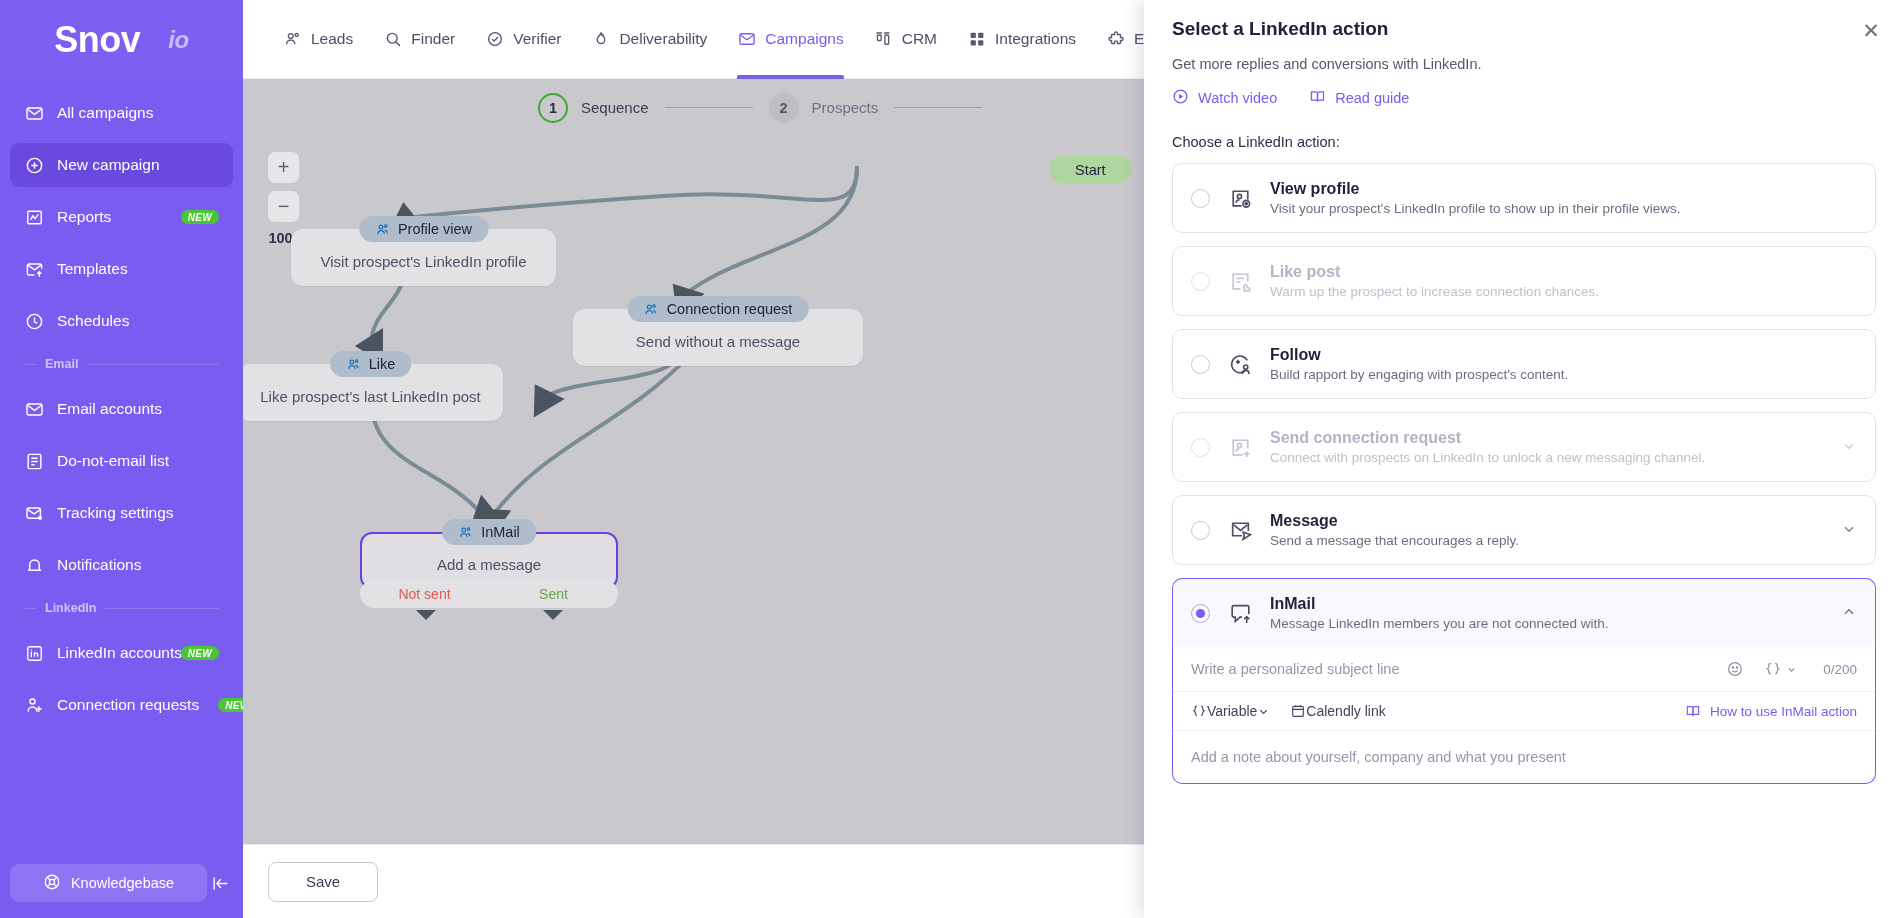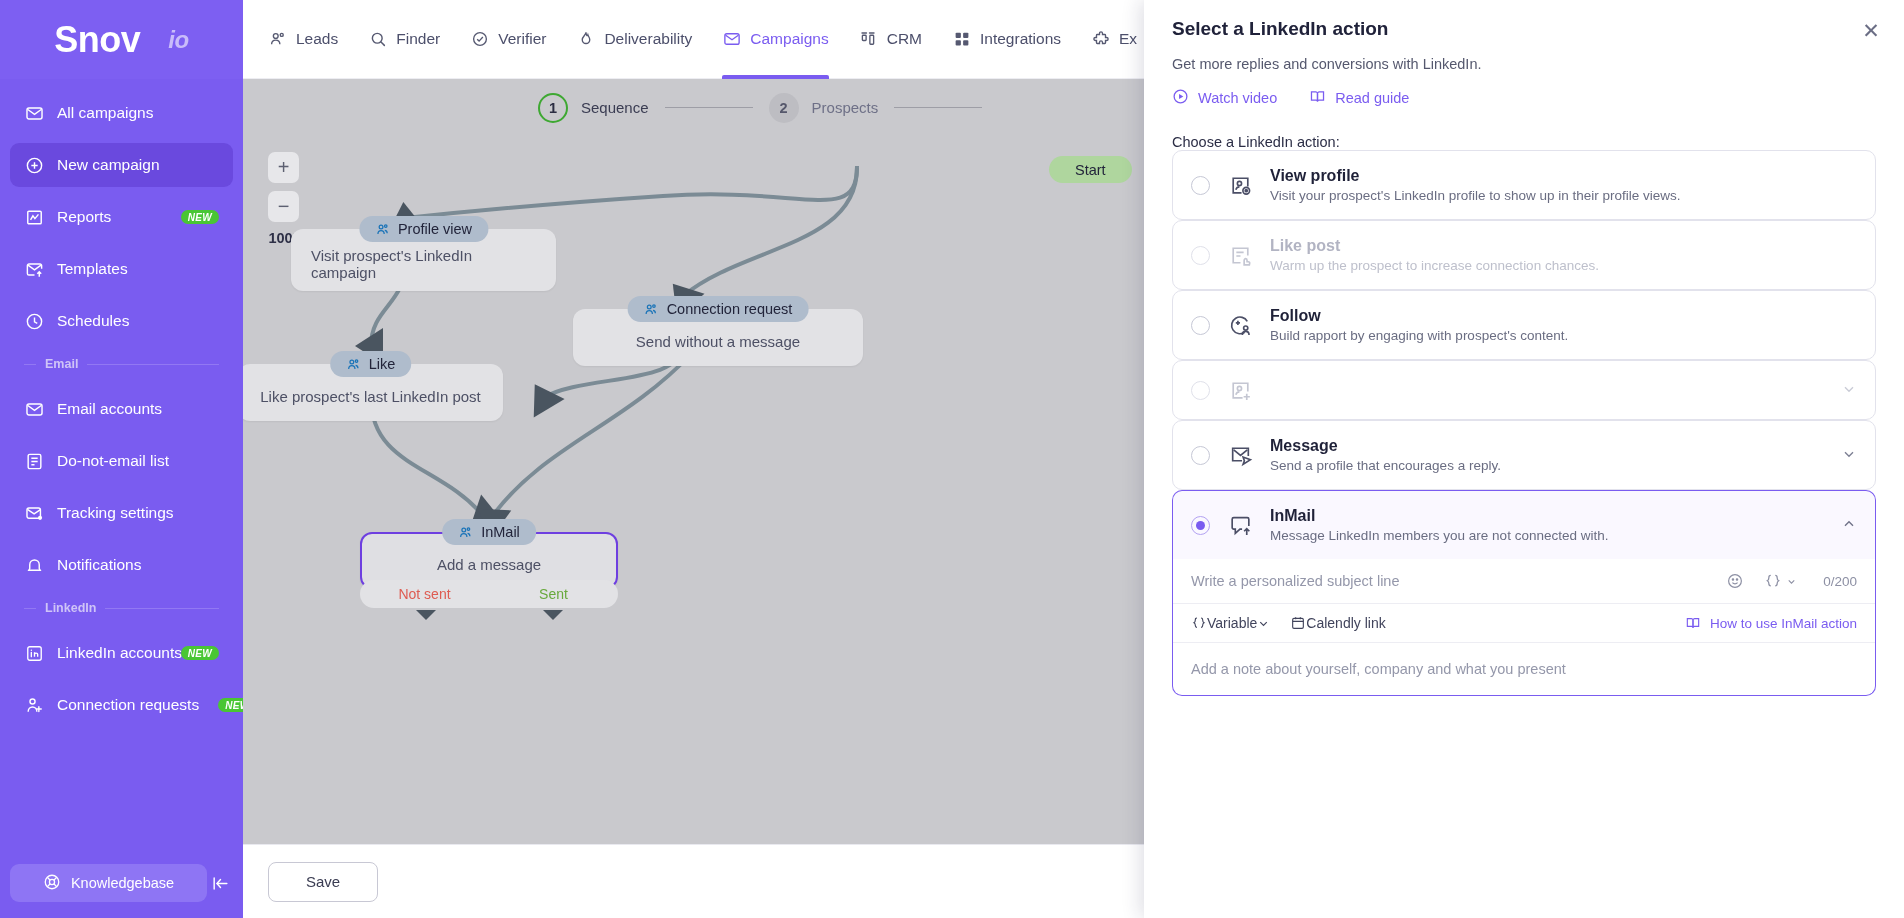--- a/index.html
+++ b/index.html
@@ -58,21 +58,21 @@
     flex: 1; display: flex; align-items: center; justify-content: center; gap: 10px;
     height: 38px; border-radius: 9px; background: #8E75F4; color: #fff;
     font-size: 14.5px; cursor: pointer;
   }
   .collapse { width: 26px; height: 26px; display:flex; align-items:center; justify-content:center; color:#fff; cursor:pointer; }
 
   
   .topnav {
     position: absolute; left: 243px; top: 0; right: 0; height: 79px;
     background: #ffffff; display: flex; align-items: center; gap: 30px;
-    padding-left: 25px; border-bottom: 1px solid #EDEDF2;
+    padding-left: 40px; border-bottom: 1px solid #EDEDF2;
   }
   .tnitem {
     display: flex; align-items: center; gap: 9px;
     color: #4C4F6B; font-size: 15.5px; height: 79px;
     position: relative; cursor: pointer; white-space: nowrap;
   }
   .tnitem.active { color: #7A5CF0; }
   .tnitem.active::after {
     content: ""; position: absolute; left: 0; right: 0; bottom: 0;
     height: 4px; background: #7A5CF0; border-radius: 2px 2px 0 0;
@@ -164,21 +164,21 @@
   .p-links { display: flex; gap: 32px; margin-top: 16px; }
   .p-link { display: flex; align-items: center; gap: 9px; color: #7A5CF0; font-size: 14.5px; cursor: pointer; }
   .p-close {
     position: absolute; right: 22px; top: 20px; width: 22px; height: 22px;
     display: flex; align-items: center; justify-content: center;
     color: #6B6E85; font-size: 21px; cursor: pointer;
   }
   .p-choose { font-size: 14.5px; color: #2B2D45; margin-top: 26px; }
 
   .opt {
-    border: 1px solid #E2E2EC; border-radius: 10px;
+    margin-top: 13px; border: 1px solid #E2E2EC; border-radius: 10px;
     display: flex; align-items: center; gap: 17px; padding: 16px 18px;
     cursor: pointer; background: #fff; position: relative;
   }
   .opt.dim { color: #B5B7C6; }
   .opt.sel { border: 1.5px solid #7A5CF0; background: #FAF8FF; border-radius: 10px 10px 0 0; border-bottom: none; }
   .radio {
     width: 19px; height: 19px; border-radius: 50%; border: 1.5px solid #C6C8D6;
     flex: 0 0 19px; display:flex;align-items:center;justify-content:center;
   }
   .opt.dim .radio { border-color: #E0E1EA; }
@@ -508,21 +508,21 @@
         <span class="chip">
           <svg width="15" height="15" viewBox="0 0 24 24" fill="none" stroke="#1B74B8" stroke-width="2">
               <circle cx="9" cy="8" r="3"></circle>
               <path d="M4 19c0-3 2.2-5.2 5-5.2S14 16 14 19"></path>
               <circle cx="16.5" cy="6.5" r="2"></circle>
               <path d="M15 13.5c2.2.3 3.8 2.2 3.8 4.6"></path>
             </svg>
           <span>Profile view</span>
         </span>
       </div>
-      <div class="body">Visit prospect's LinkedIn campaign</div>
+      <div class="body">Visit prospect's LinkedIn profile</div>
     </div>
 
     <div class="node" style="left:330px; top:160px; width:290px;">
       <div class="chipwrap">
         <span class="chip">
           <svg width="15" height="15" viewBox="0 0 24 24" fill="none" stroke="#1B74B8" stroke-width="2">
               <circle cx="9" cy="8" r="3"></circle>
               <path d="M4 19c0-3 2.2-5.2 5-5.2S14 16 14 19"></path>
               <circle cx="16.5" cy="6.5" r="2"></circle>
               <path d="M15 13.5c2.2.3 3.8 2.2 3.8 4.6"></path>
@@ -654,39 +654,43 @@
       <div class="opt dim">
         <span class="radio"></span>
         <span class="oic">
           <svg width="25" height="25" viewBox="0 0 24 24" fill="none" stroke="currentColor" stroke-width="1.6">
               <path d="M19 13V5H5v14h9"></path>
               <circle cx="11" cy="10" r="2"></circle>
               <path d="M7.5 16c.6-1.8 1.9-2.7 3.5-2.7"></path>
               <path d="M18 15v6M15 18h6"></path>
             </svg>
         </span>
+        <span class="otext">
+          <div class="oname">Send connection request</div>
+          <div class="odesc">Connect with prospects on LinkedIn to unlock a new messaging channel.</div>
+        </span>
         <span class="chev">
           <svg width="16" height="16" viewBox="0 0 24 24" fill="none" stroke="currentColor" stroke-width="2">
               <path d="M6 9.5l6 6 6-6"></path>
             </svg>
         </span>
       </div>
 
       <div class="opt">
         <span class="radio"></span>
         <span class="oic">
           <svg width="25" height="25" viewBox="0 0 24 24" fill="none" stroke="currentColor" stroke-width="1.6">
               <path d="M19.5 12.5V5h-15v12h9"></path>
               <path d="M5.5 6.5l6.5 5.5 6.5-5.5"></path>
               <path d="M14.5 20.5l7-4.5-7-2.5 1.2 3.5z"></path>
             </svg>
         </span>
         <span class="otext">
           <div class="oname">Message</div>
-          <div class="odesc">Send a profile that encourages a reply.</div>
+          <div class="odesc">Send a message that encourages a reply.</div>
         </span>
         <span class="chev">
           <svg width="16" height="16" viewBox="0 0 24 24" fill="none" stroke="currentColor" stroke-width="2">
               <path d="M6 9.5l6 6 6-6"></path>
             </svg>
         </span>
       </div>
 
       <div class="opt sel">
         <span class="radio on"></span>

